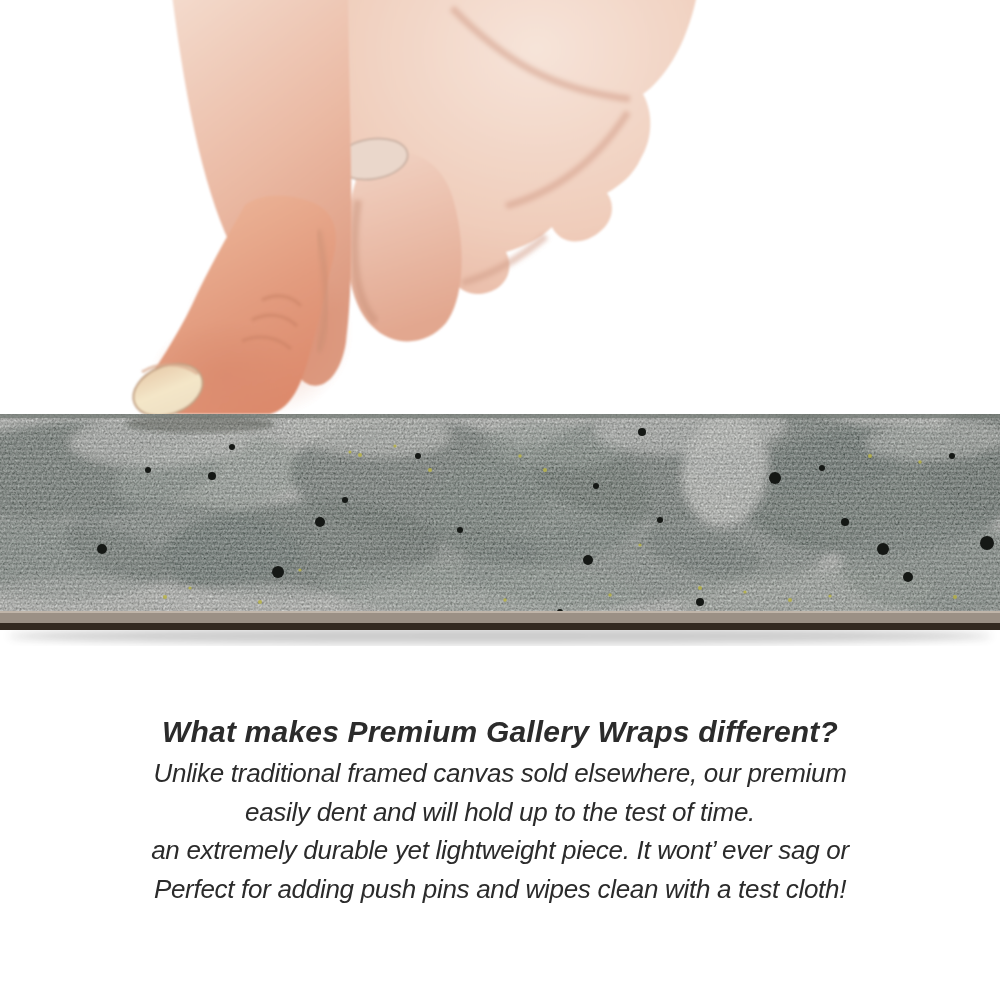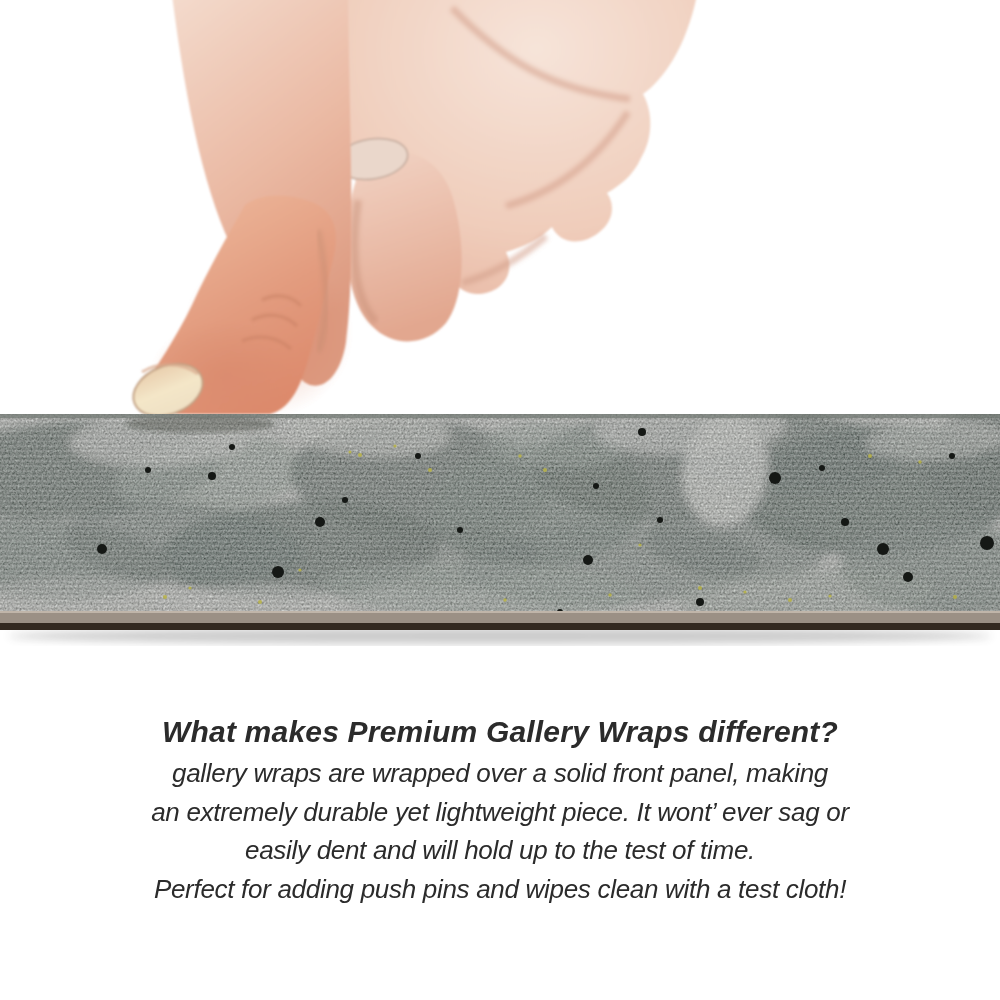--- a/index.html
+++ b/index.html
@@ -252,19 +252,19 @@
       </g>
 
       <rect x="0" y="611" width="1000" height="13" fill="#9b9085"></rect>
       <rect x="0" y="611" width="1000" height="2" fill="#c9beb2" opacity="0.8"></rect>
       <rect x="0" y="623" width="1000" height="7" fill="#342a21"></rect>
     </g>
   </svg>
 
   <div class="info">
     <div class="info-heading">What makes Premium Gallery Wraps different?</div>
-    <div class="info-line">gallery wraps are wrapped over a solid front panel, making</div>
+    <div class="info-line">Unlike traditional framed canvas sold elsewhere, our premium</div>
+    <div class="info-line">easily dent and will hold up to the test of time.</div>
     <div class="info-line">an extremely durable yet lightweight piece. It wont’ ever sag or</div>
-    <div class="info-line">easily dent and will hold up to the test of time.</div>
     <div class="info-line">Perfect for adding push pins and wipes clean with a test cloth!</div>
   </div>
 
 </div>
 
 </body></html>

